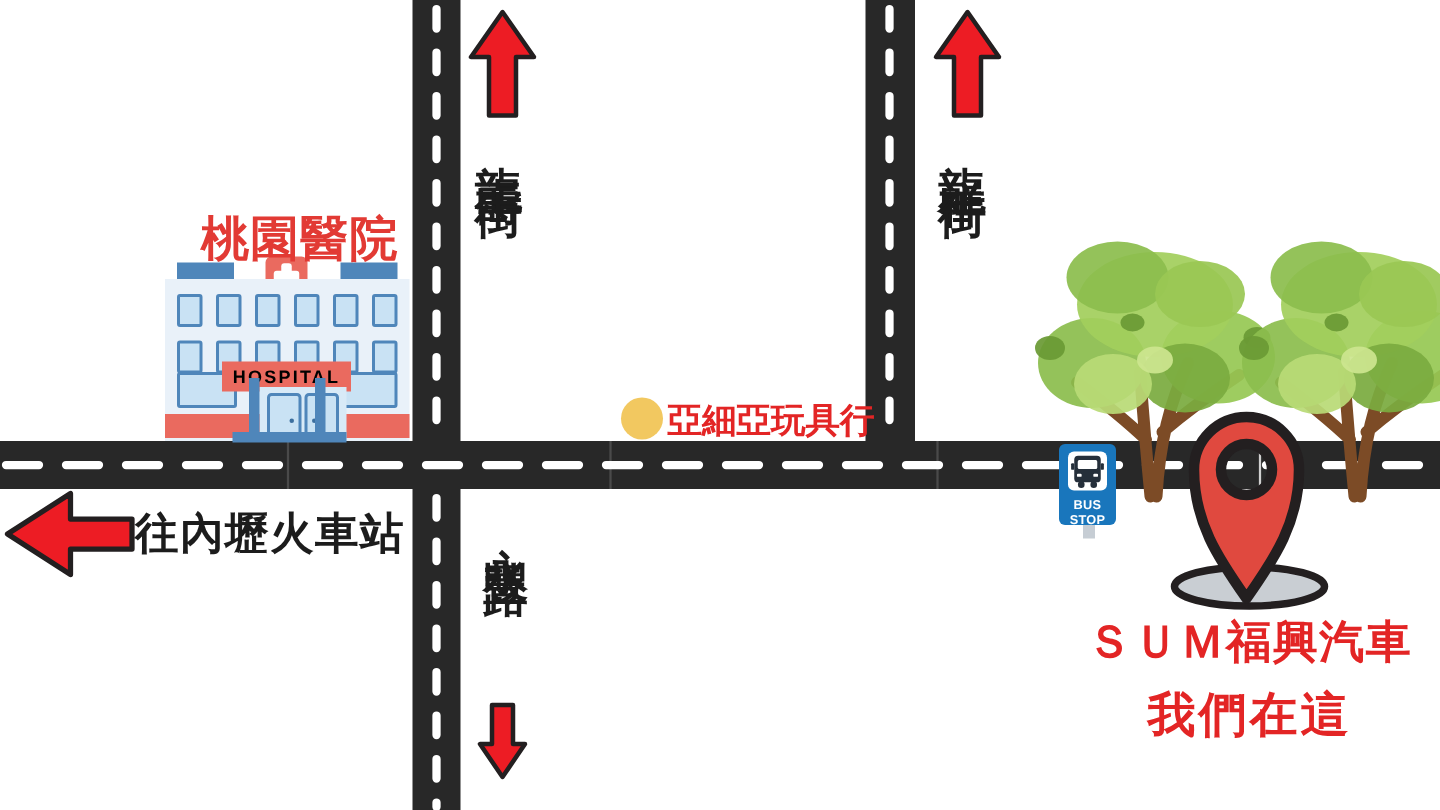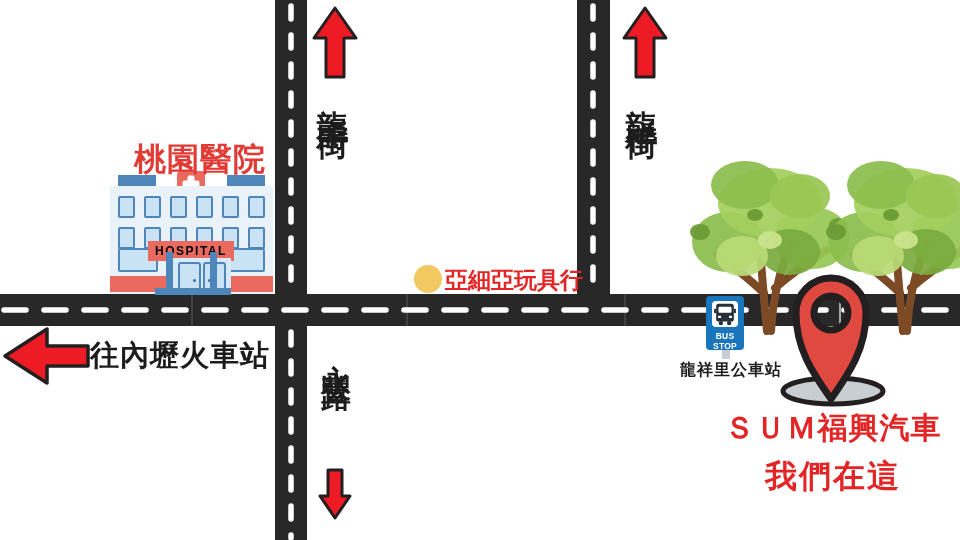--- a/index.html
+++ b/index.html
@@ -171,21 +171,20 @@
         <rect x="3.2" y="2.2" width="13.6" height="13.6" rx="2" fill="#252f3a"></rect>
         <rect x="5" y="4.4" width="10" height="4.6" rx="0.8" fill="#ffffff"></rect>
         <circle cx="6.8" cy="17" r="1.7" fill="#252f3a"></circle>
         <circle cx="13.2" cy="17" r="1.7" fill="#252f3a"></circle>
         <rect x="4.6" y="11.4" width="2.4" height="1.6" rx="0.5" fill="#ffffff"></rect>
         <rect x="13" y="11.4" width="2.4" height="1.6" rx="0.5" fill="#ffffff"></rect>
       </svg>
     </div>
     <div class="bus-text">BUS STOP</div>
   </div>
-  <div class="abs busstop-name">龍祥里公車站</div>
 
   <svg class="abs" style="left:0;top:0;" width="960" height="540" viewBox="0 0 960 540">
     <ellipse cx="833" cy="391" rx="50" ry="13" fill="var(--pin-shadow)" stroke="var(--outline)" stroke-width="5"></ellipse>
     <path fill-rule="evenodd" d="M831 399 C812 372 796 348 796 313 A35 35 0 1 1 866 313 C866 348 850 372 831 399 Z
              M848 313 A17 17 0 1 1 814 313 A17 17 0 1 1 848 313 Z" fill="var(--pin-red)" stroke="var(--outline)" stroke-width="7" stroke-linejoin="round"></path>
   </svg>
 
   <div class="abs dest">
     <div class="l1">ＳＵＭ福興汽車</div>
     <div class="l2">我們在這</div>

